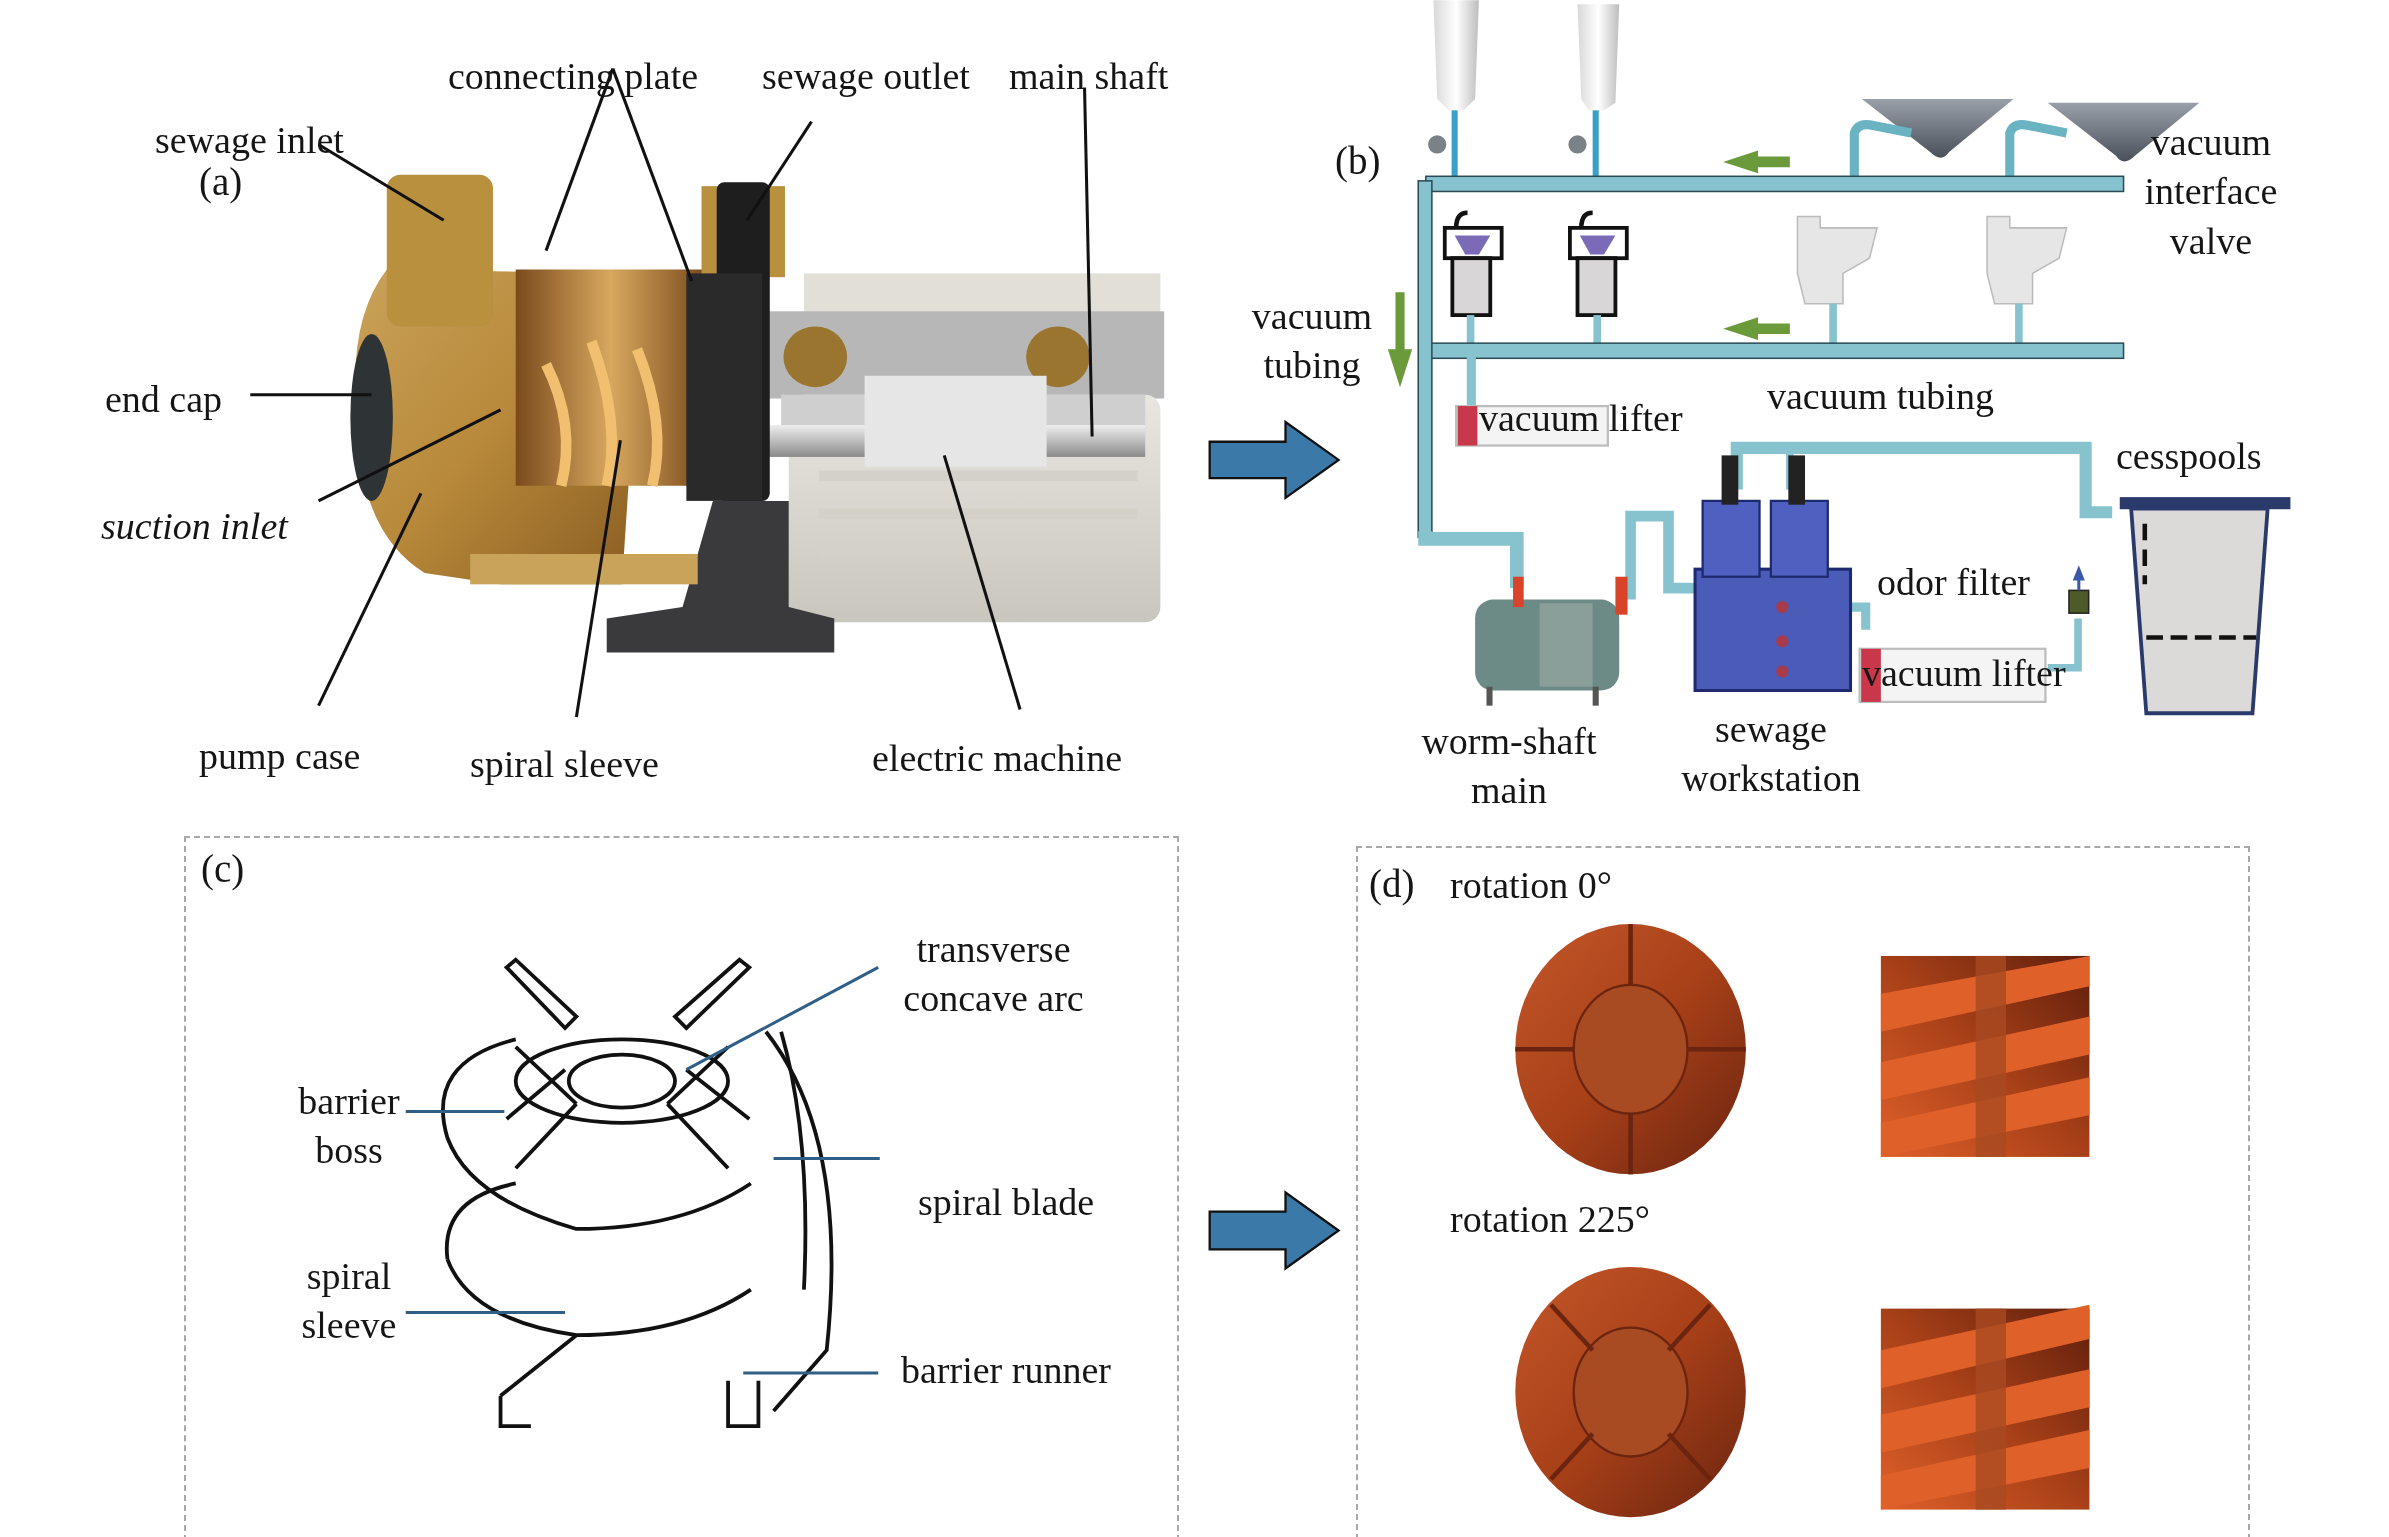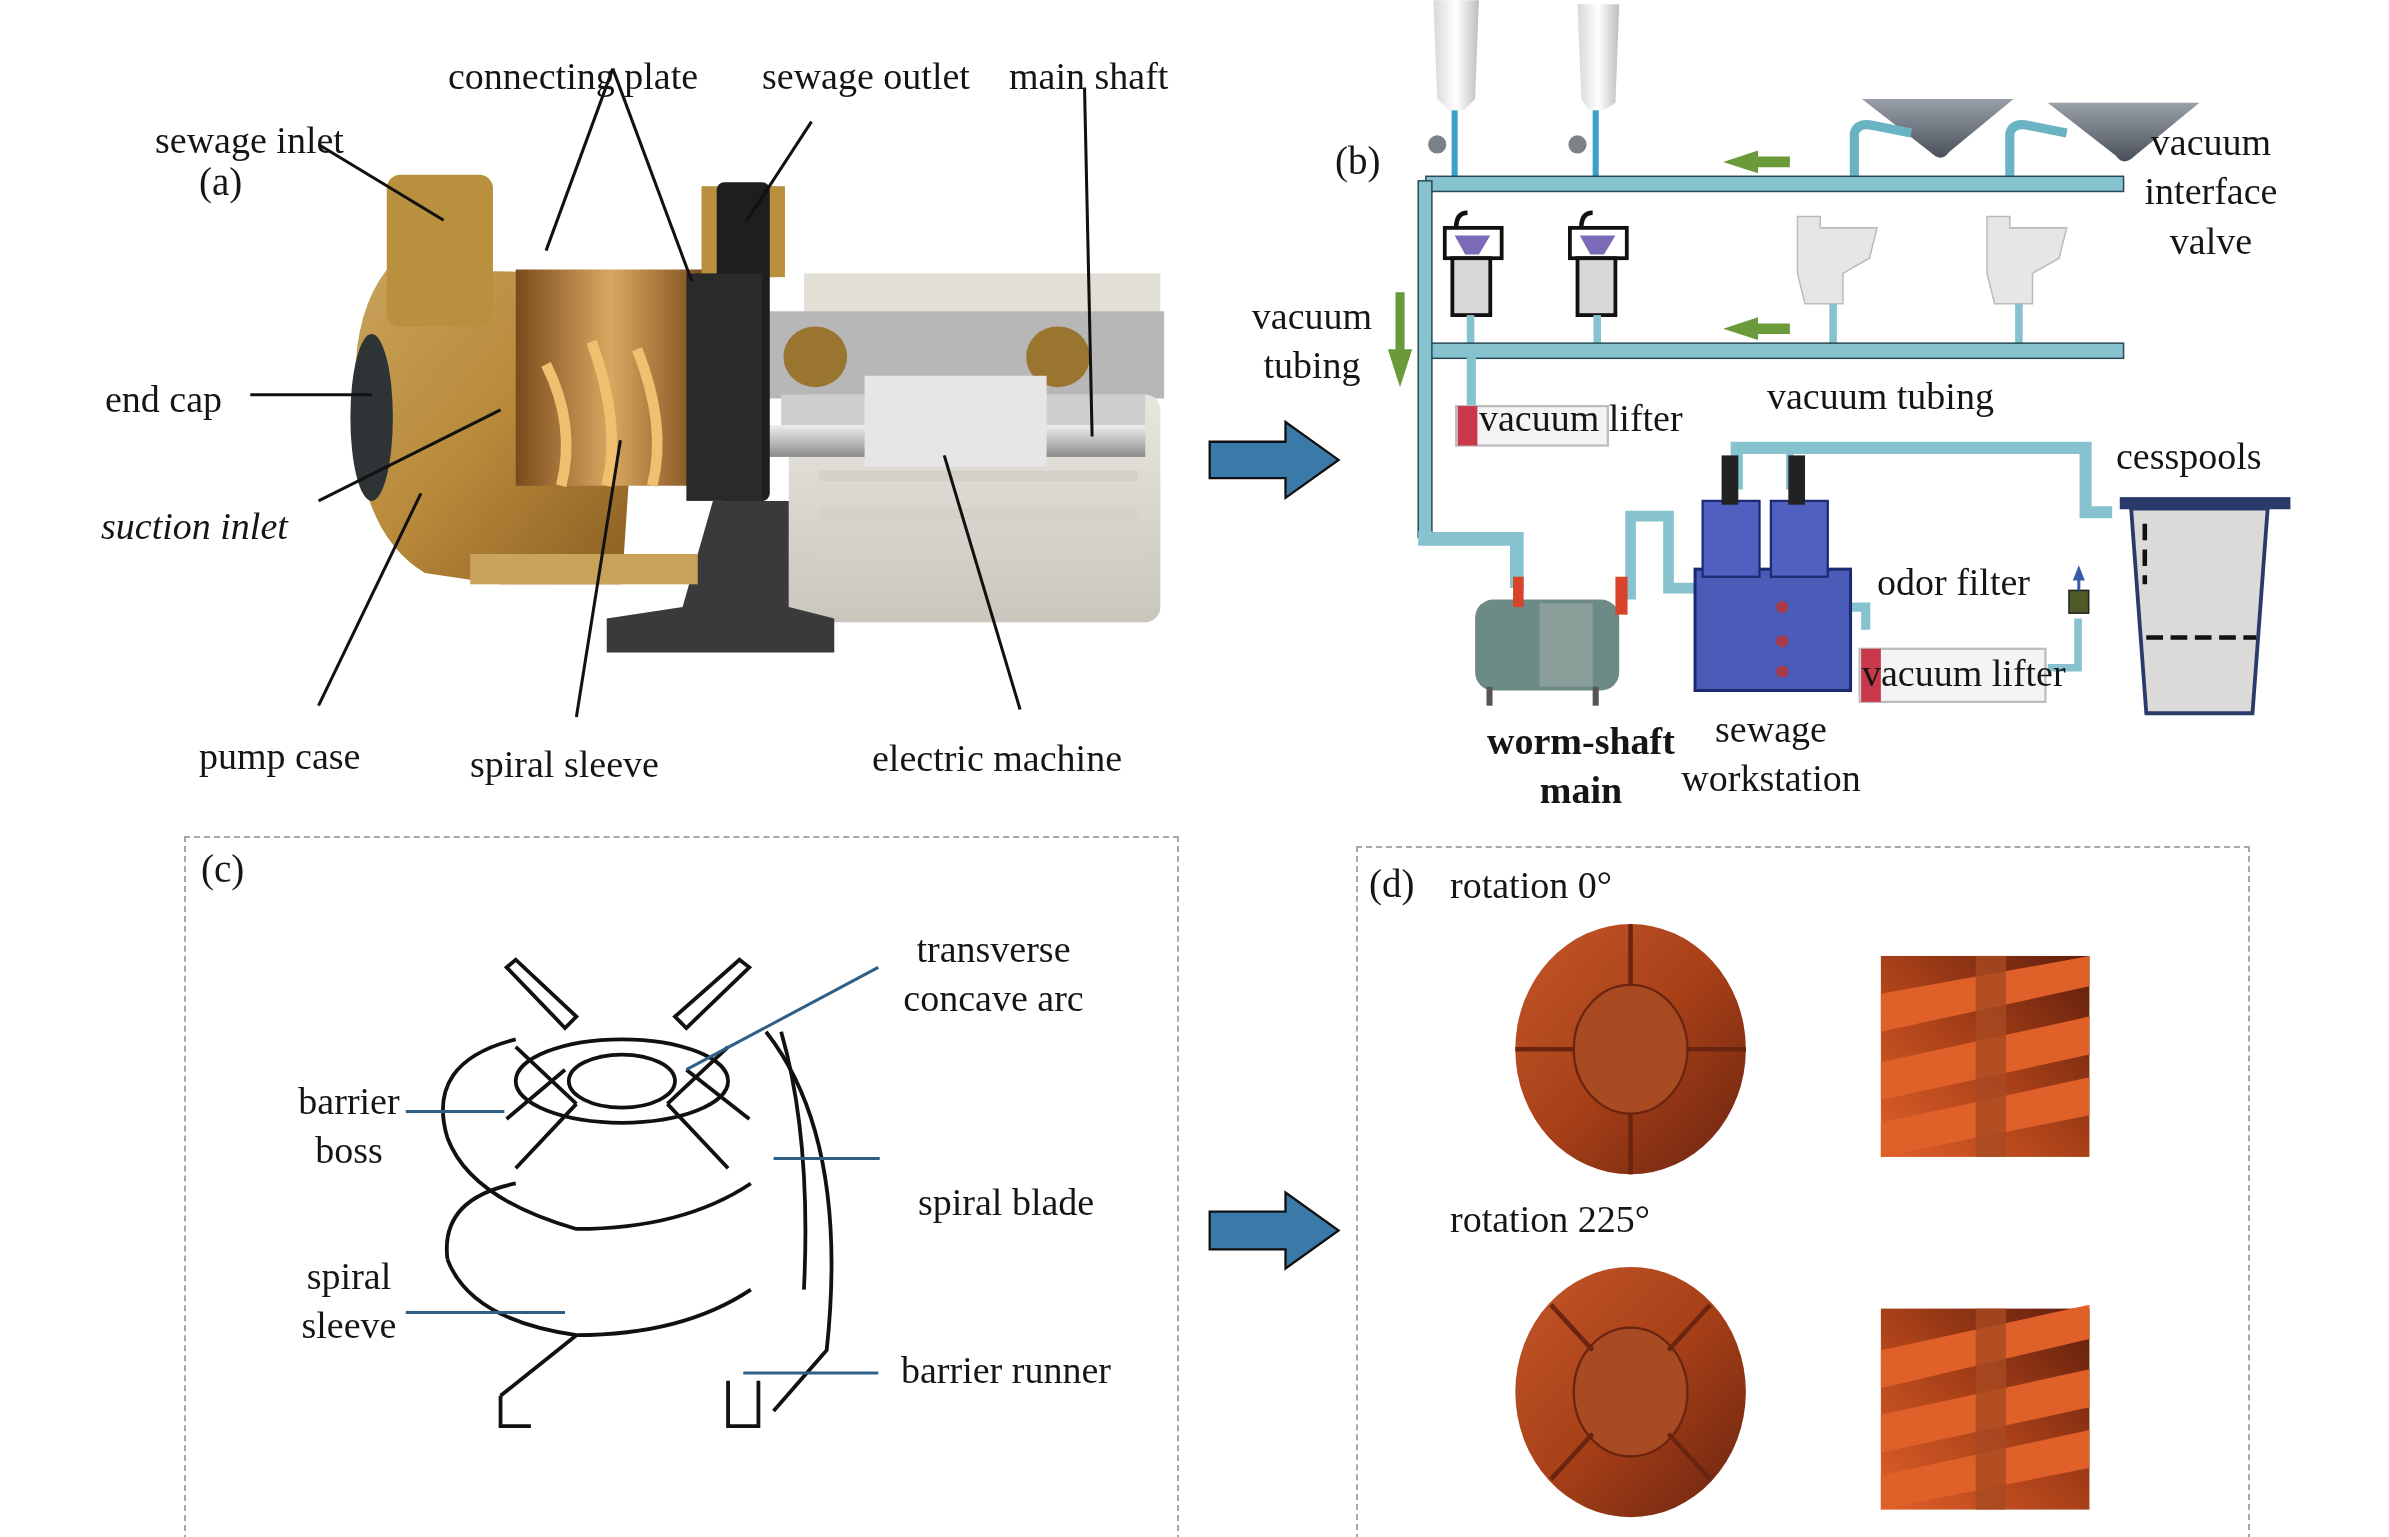--- a/index.html
+++ b/index.html
@@ -276,21 +276,21 @@
 </div>
 <div class="lbl c" style="left:1236px;top:292px;width:152px;">
   <div>vacuum</div>
   <div>tubing</div>
 </div>
 <div class="lbl" style="left:1767px;top:372px;text-align:center;">vacuum tubing</div>
 <div class="lbl" style="left:1479px;top:394px;">vacuum lifter</div>
 <div class="lbl" style="left:2116px;top:432px;">cesspools</div>
 <div class="lbl" style="left:1877px;top:558px;">odor filter</div>
 <div class="lbl" style="left:1862px;top:649px;">vacuum lifter</div>
-<div class="lbl c" style="left:1475px;top:717px;width:212px;font-weight:bold;">
+<div class="lbl c" style="left:1403px;top:717px;width:212px;">
   <div>worm-shaft</div>
   <div>main</div>
 </div>
 <div class="lbl c" style="left:1665px;top:705px;width:212px;">
   <div>sewage</div>
   <div>workstation</div>
 </div>
 
 <div class="panel-tag" style="left:201px;top:846px;">(c)</div>
 <div class="lbl c" style="left:872px;top:925px;width:243px;">

